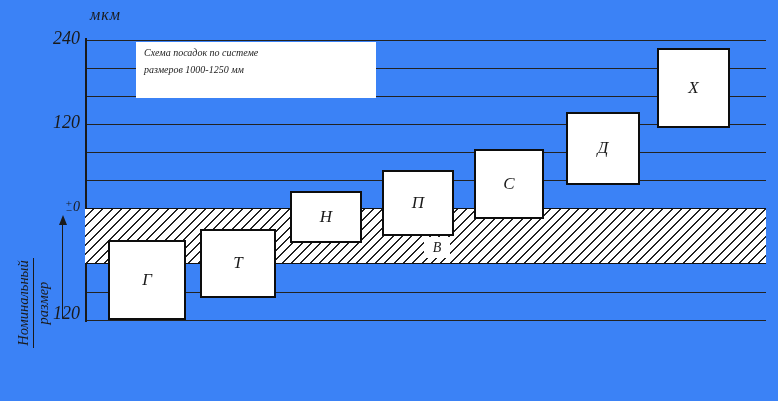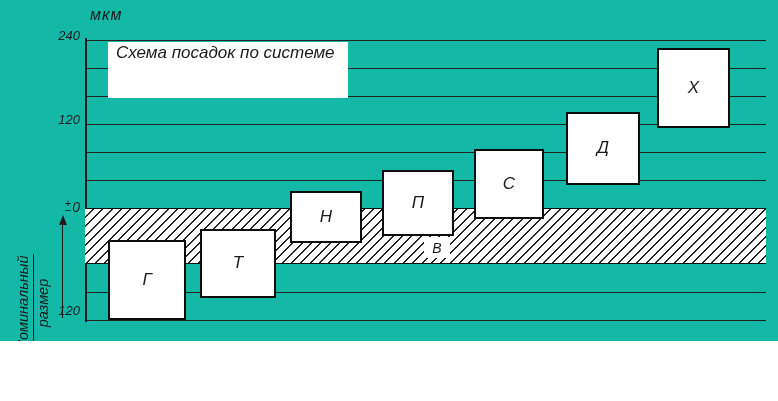--- a/index.html
+++ b/index.html
@@ -1,46 +1,46 @@
 <!DOCTYPE html>
 <html><head>
 <meta charset="utf-8">
 <style>
   html,body { margin:0; padding:0; background:#fff; }
   .fig {
-    position:relative; width:778px; height:341px; background:#14b8a6;
-    font-family:Liberation Sans, sans-serif; color:#1a1a1a; overflow:hidden;
+    position:relative; width:778px; height:401px; background:#3b82f6;
+    font-family:Liberation Serif, serif; color:#1a1a1a; overflow:hidden;
   }
   .unit {
     position:absolute; left:90px; top:6px; font-style:italic; font-size:16px;
     z-index:3; letter-spacing:1px;
   }
   .grid {
     position:absolute; left:85px; width:681px; height:0;
     border-top:1.2px solid #222; z-index:1;
   }
   .axis-line {
     position:absolute; left:85px; top:38px; width:1.6px; height:284px;
     background:#1a1a1a; z-index:2;
   }
   .ylab {
     position:absolute; left:42px; width:38px; text-align:right;
-    font-style:italic; font-size:13px; z-index:3;
+    font-style:italic; font-size:18px; z-index:3;
   }
   .zero-wrap {
     position:absolute; left:40px; top:197px; width:40px; height:20px;
     display:flex; align-items:center; justify-content:flex-end; z-index:3;
   }
   .pm { display:flex; flex-direction:column; font-size:11px; line-height:7px;
     font-style:normal; margin-right:1px; }
   .zero-val { font-style:italic; font-size:14px; }
   .title-box {
-    position:absolute; left:108px; top:42px; width:232px; min-height:54px;
+    position:absolute; left:136px; top:42px; width:232px; min-height:54px;
     background:#fff; z-index:3; padding:2px 0 0 8px;
-    font-style:italic; font-size:17px; line-height:17px;
+    font-style:italic; font-size:10px; line-height:17px;
   }
   .band {
     position:absolute; left:85px; width:681px; box-sizing:border-box;
     border-top:1.6px solid #111; border-bottom:1.6px solid #111;
     background:repeating-linear-gradient(135deg, #ffffff 0 5.3px, #222 5.3px 6.6px);
     z-index:2;
   }
   .zone {
     position:absolute; box-sizing:border-box; background:#fff;
     border:2.6px solid #0d0d0d; z-index:4;
@@ -98,20 +98,21 @@
       <span>+</span>
       <span>−</span>
     </span>
     <span class="zero-val">0</span>
   </div>
 
   <div class="ylab" style="top:303px">120</div>
 
   <div class="title-box">
     <div>Схема посадок по системе</div>
+    <div>размеров 1000-1250 мм</div>
   </div>
 
   <div class="band" style="top: 208px; height: 56px;"></div>
 
   <div id="zones">
       <div class="zone" style="left: 108px; width: 78px; top: 239.5px; height: 80.5px;">
         <span>Г</span>
       </div>
       <div class="zone" style="left: 200px; width: 76px; top: 229px; height: 68.6px;">
         <span>Т</span>

